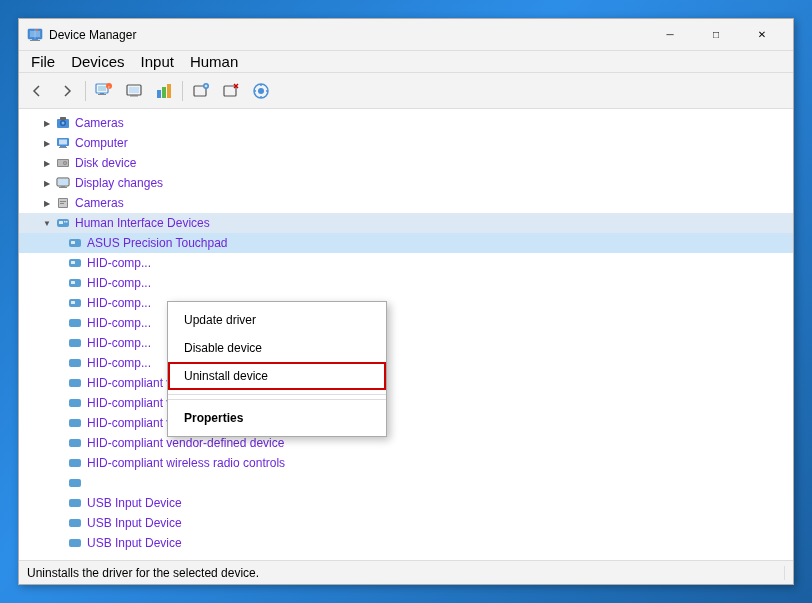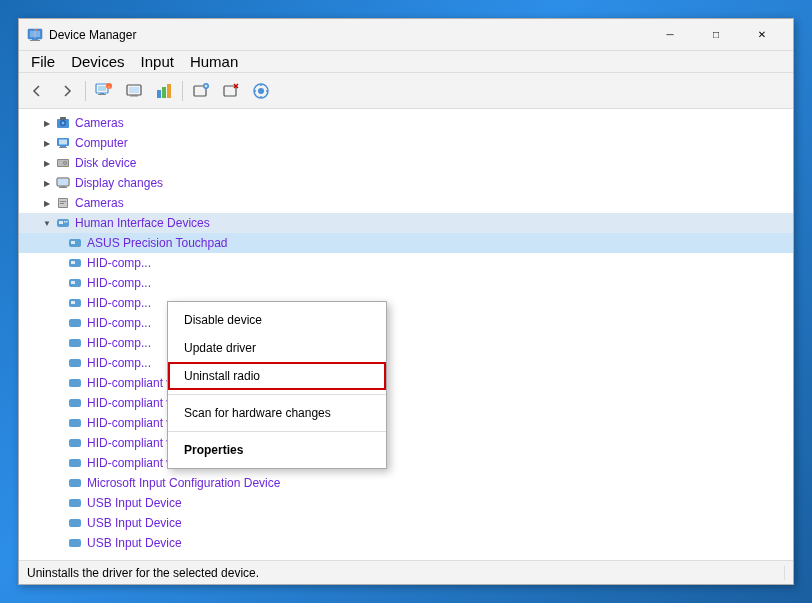--- a/index.html
+++ b/index.html
@@ -494,21 +494,20 @@
         </div>
         <span class="tree-label">HID-compliant wireless radio controls</span>
       </div>
       <div class="tree-item indent2">
         <div class="tree-arrow" style="color:transparent">▶</div>
         <div class="tree-icon">
           <svg width="14" height="14" viewBox="0 0 14 14">
               <rect x="1" y="3" width="12" height="8" rx="2" fill="#5a9fd4"></rect>
             </svg>
         </div>
-        <span class="tree-label">Microsoft Input Configuration Device</span>
       </div>
       <div class="tree-item indent2">
         <div class="tree-arrow" style="color:transparent">▶</div>
         <div class="tree-icon">
           <svg width="14" height="14" viewBox="0 0 14 14">
               <rect x="1" y="3" width="12" height="8" rx="2" fill="#5a9fd4"></rect>
             </svg>
         </div>
         <span class="tree-label">USB Input Device</span>
       </div>
@@ -525,25 +524,24 @@
         <div class="tree-arrow" style="color:transparent">▶</div>
         <div class="tree-icon">
           <svg width="14" height="14" viewBox="0 0 14 14">
               <rect x="1" y="3" width="12" height="8" rx="2" fill="#5a9fd4"></rect>
             </svg>
         </div>
         <span class="tree-label">USB Input Device</span>
       </div>
 
       <div class="context-menu">
+        <div class="ctx-item">Update driver</div>
         <div class="ctx-item">Disable device</div>
-        <div class="ctx-item">Update driver</div>
-        <div class="ctx-item highlighted">Uninstall radio</div>
+        <div class="ctx-item highlighted">Uninstall device</div>
         <div class="ctx-separator"></div>
-        <div class="ctx-item">Scan for hardware changes</div>
         <div class="ctx-separator"></div>
         <div class="ctx-item bold-item">Properties</div>
       </div>
     </div>
   </div>
 
   <div class="status-bar">
     <div class="status-section">Uninstalls the driver for the selected device.</div>
   </div>
 </div>

